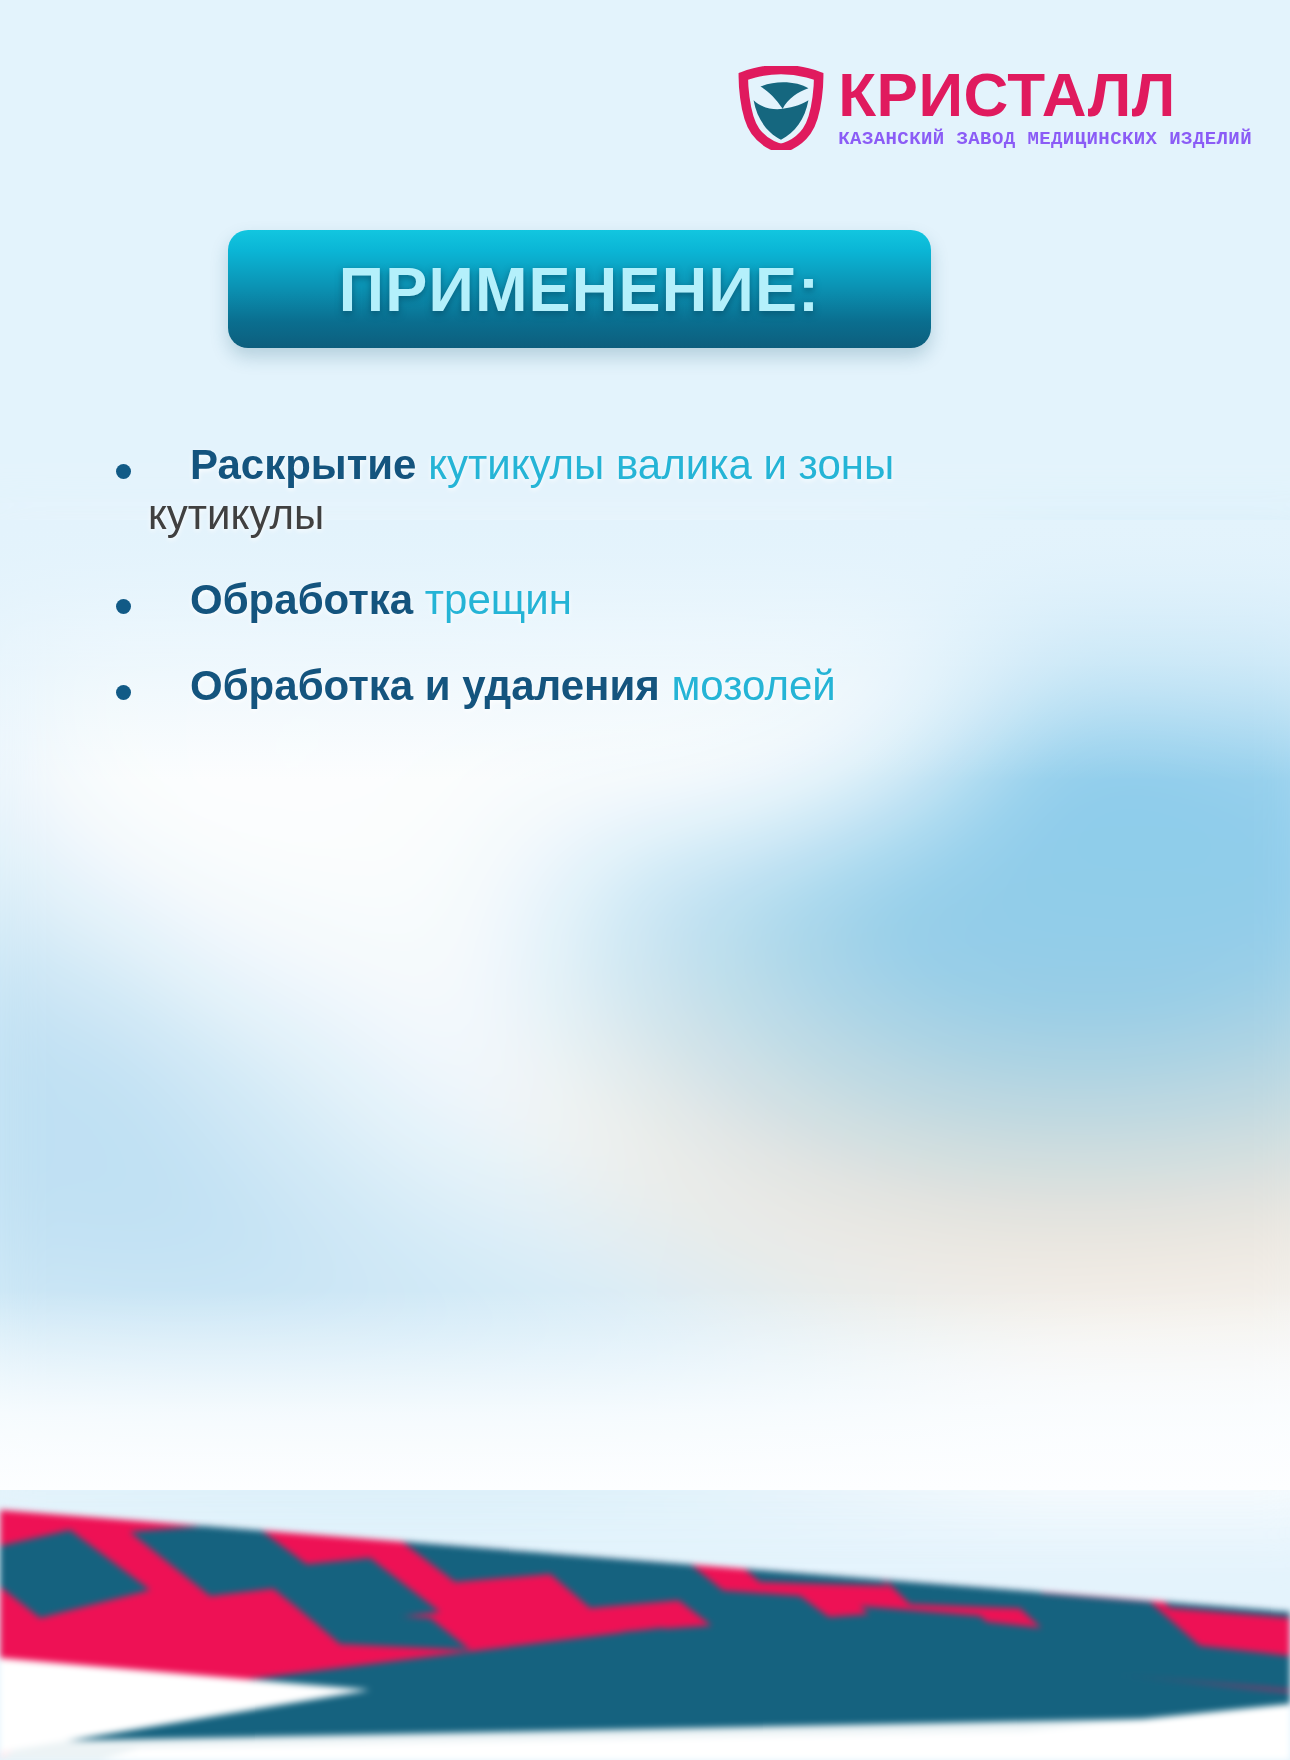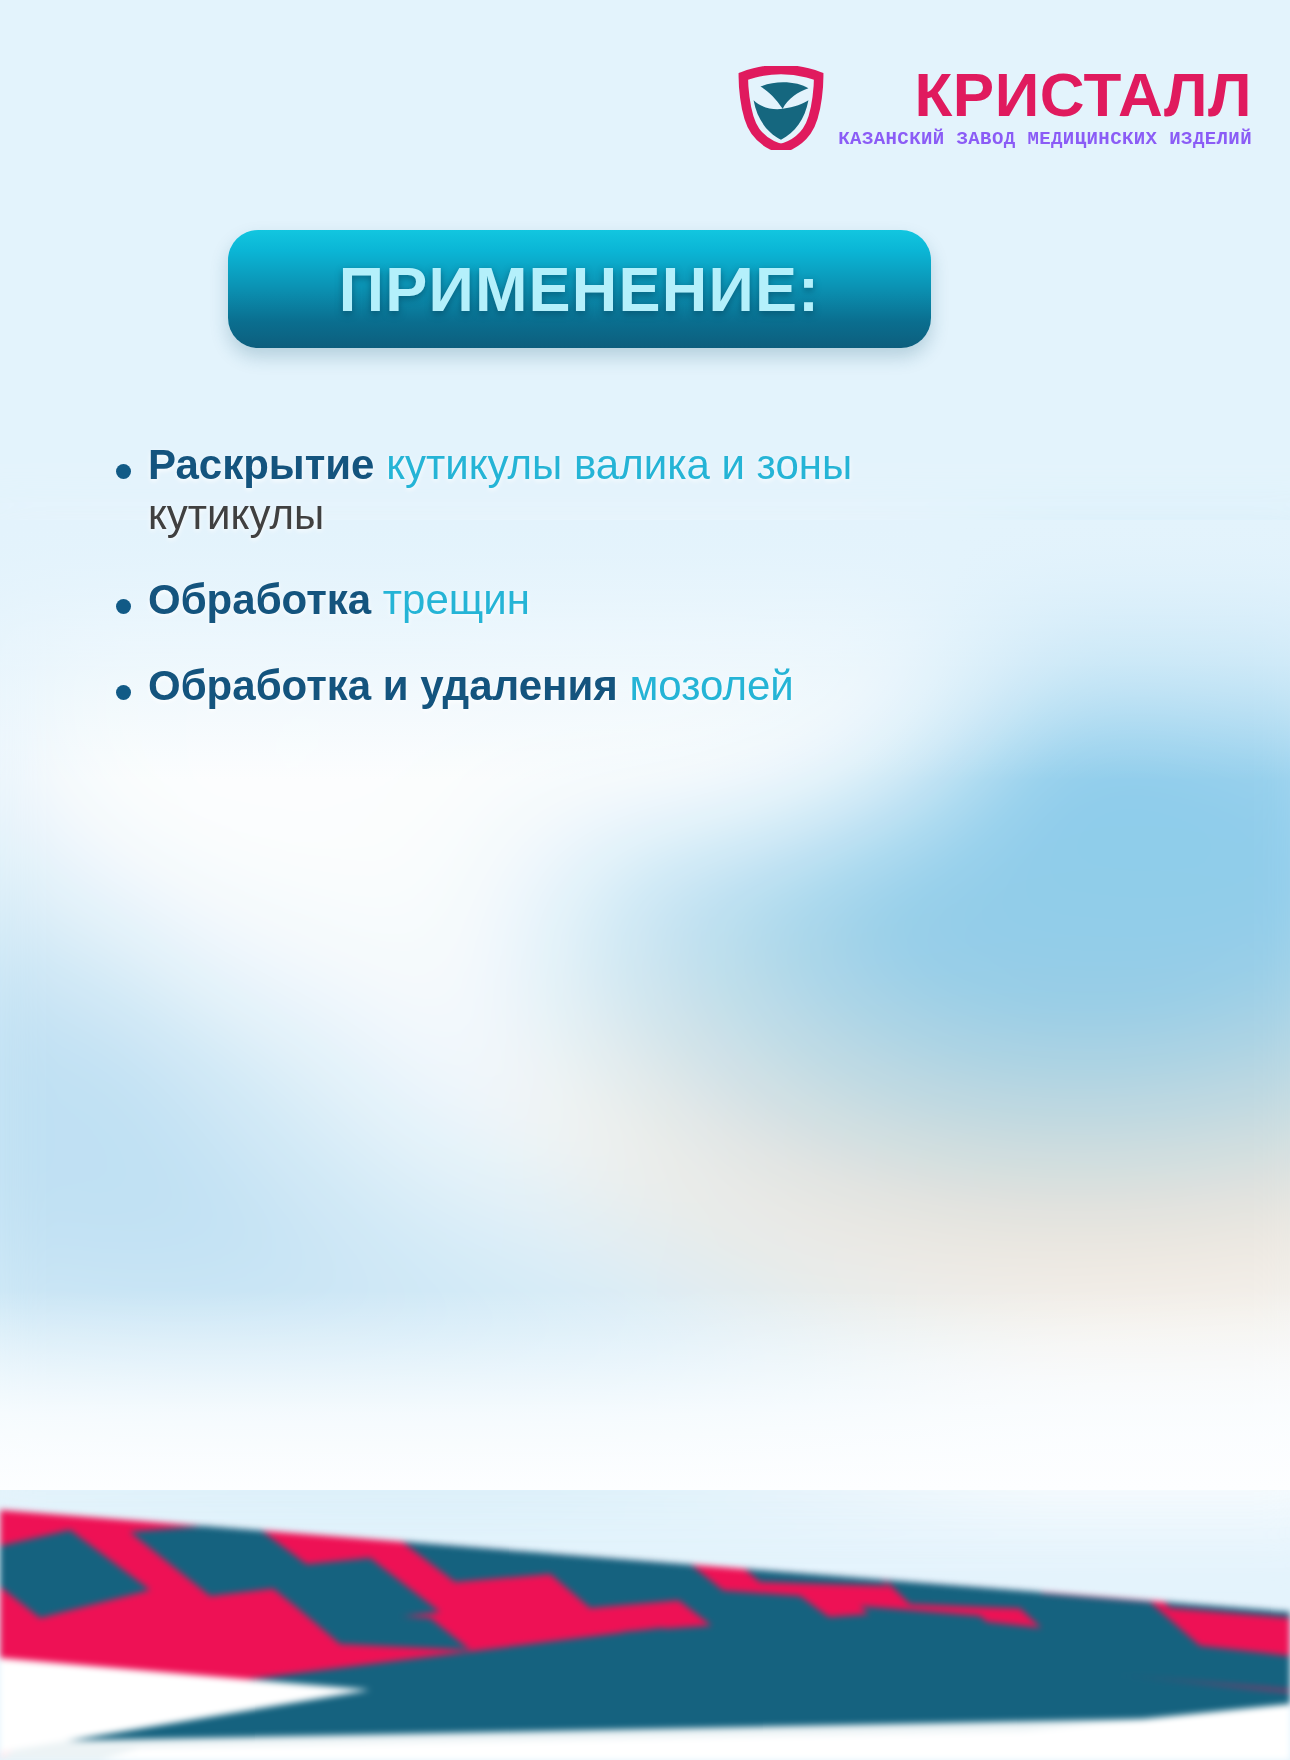--- a/index.html
+++ b/index.html
@@ -68,21 +68,21 @@
 
   
   .logo {
     position: absolute;
     right: 38px; top: 66px;
     display: flex;
     align-items: center;
     gap: 14px;
   }
   .logo-mark { width: 86px; height: 84px; flex: none; }
-  .logo-text-wrap { display:flex; flex-direction:column;text-align:right; }
+  .logo-text-wrap { display:flex; flex-direction:column; }
   .logo-word {
     font-size: 62px;
     font-weight: 700;
     letter-spacing: .5px;
     line-height: .92;
     color: #e01a5e;
     white-space: nowrap;
   }
   .logo-tag {
     margin-top: 5px;
@@ -92,21 +92,21 @@
     color: #8b5cf6;
     white-space: nowrap;
     font-family: Liberation Mono, monospace;
   }
 
   
   .banner {
     position: absolute;
     left: 228px; top: 230px;
     width: 703px; height: 118px;
-    border-radius: 30px;
+    border-radius: 20px;
     background: linear-gradient(180deg, #12c6e0 0%, #0bb6d6 17%, #0b93b4 48%, #0a6e8f 78%, #0d5e7d 100%);
     box-shadow: 0 9px 18px rgba(20,85,115,.22);
     display: flex;
     align-items: center;
     justify-content: center;
   }
   .banner-title {
     font-size: 63px;
     font-weight: 700;
     letter-spacing: 1.2px;
@@ -136,20 +136,21 @@
   .bullet-text {
     font-size: 42px;
     line-height: 1.18;
     color: #25b4d6;
     font-weight: 400;
     text-shadow: 0 2px 5px rgba(255,255,255,.85);
   }
   .bullet-text .strong {
     font-weight: 700;
     color: #14547e;
+    margin-left: 42px;
   }
   .bullet-text .tail-dark { color: #404040; }
 </style>
 </head>
 <body>
 
 <div class="slide">
 
   <div class="bg-photo"></div>
   <div class="bg-fade-top"></div>

